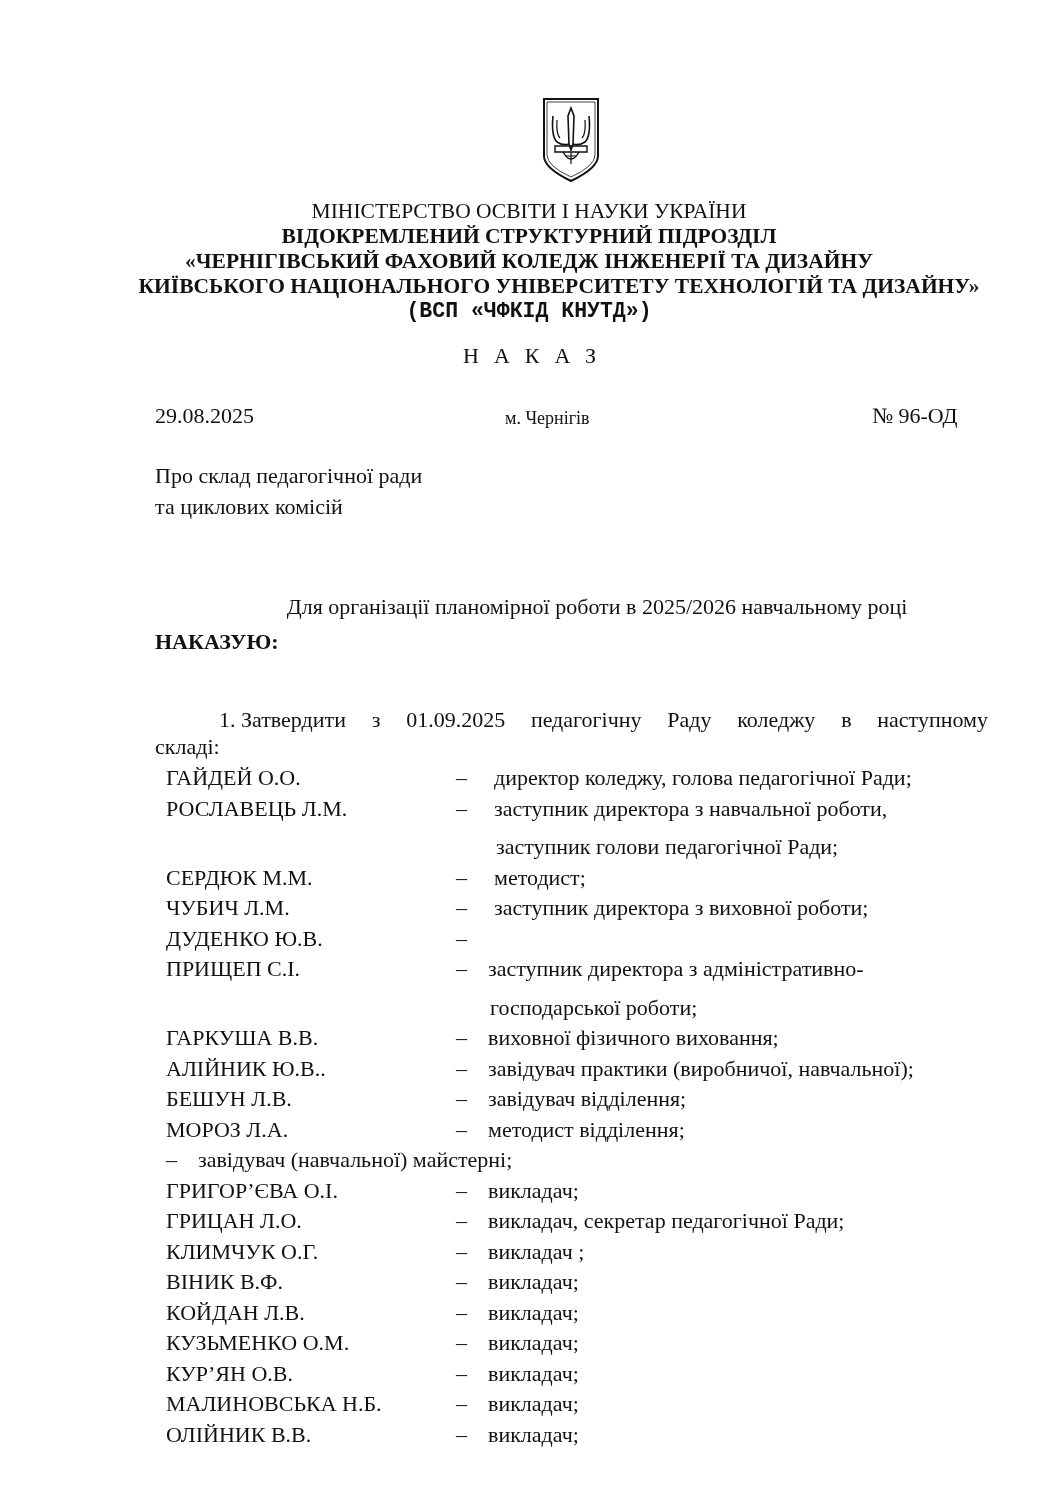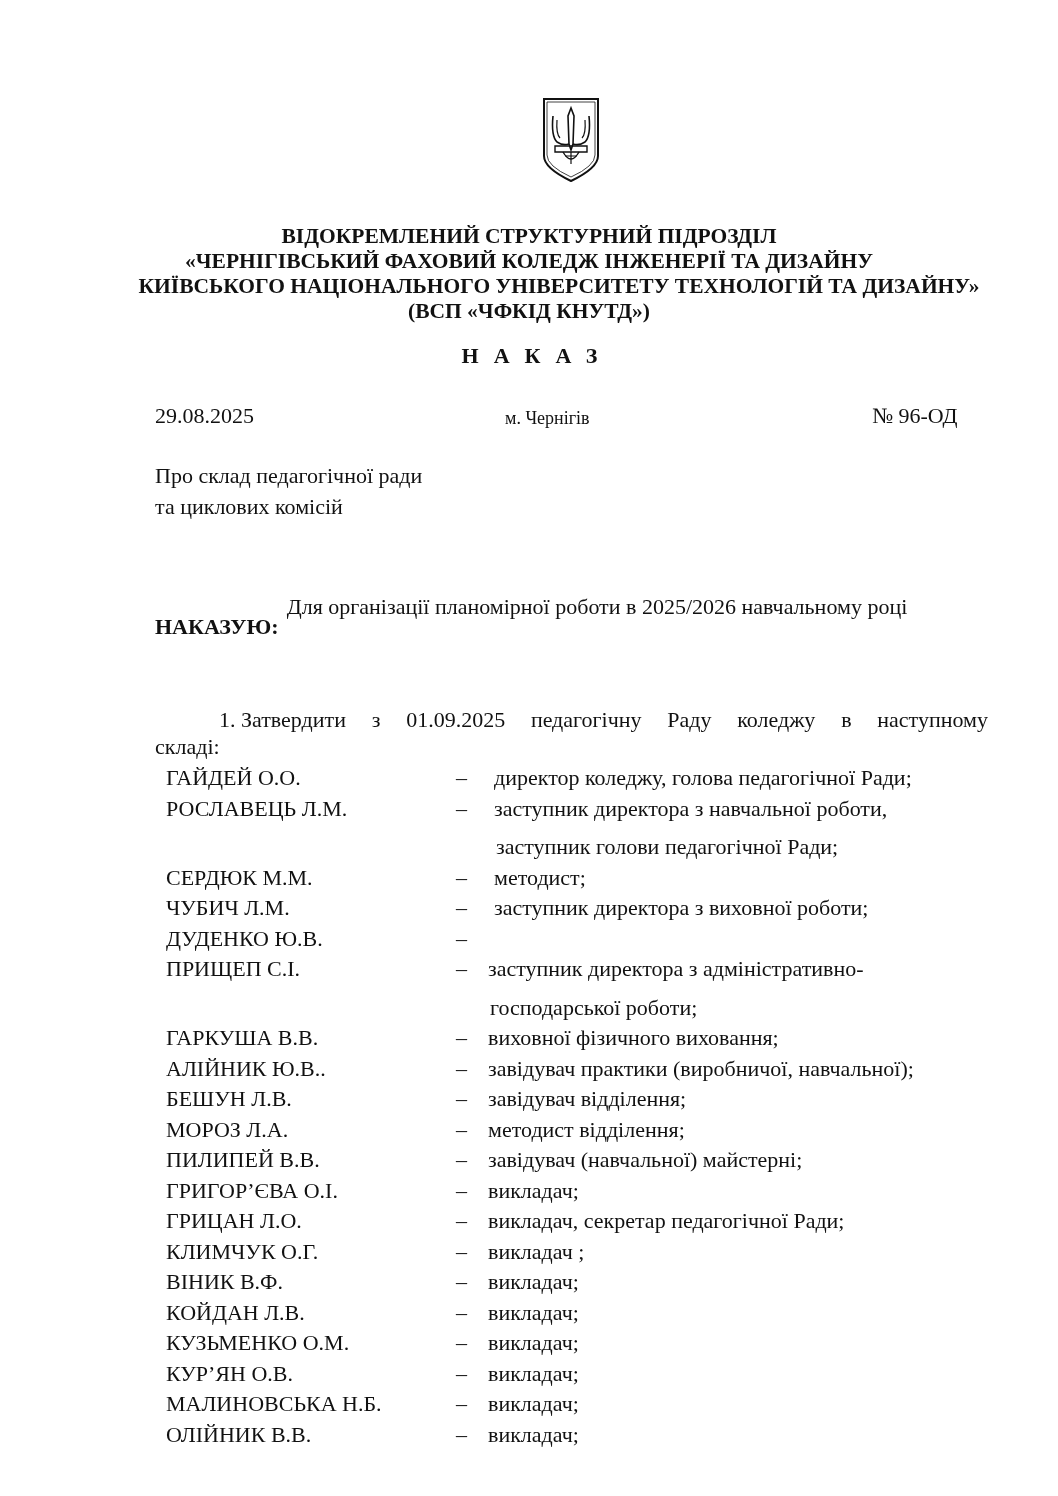--- a/index.html
+++ b/index.html
@@ -10,33 +10,33 @@
   }
   .page { position: absolute; left: 0; top: 0; width: 1058px; height: 1496px; }
 
   .emblem { position: absolute; left: 541px; top: 96px; width: 60px; height: 88px; }
 
   .hdr { position: absolute; left: 0; width: 1058px; text-align: center; line-height: 25px; font-size: 21.5px; white-space: nowrap; }
   .hdr.l1 { top: 199px; font-weight: normal; }
   .hdr.l2 { top: 224px; font-weight: bold; }
   .hdr.l3 { top: 249px; font-weight: bold; }
   .hdr.l4 { top: 274px; font-weight: bold; left: 30px; }
-  .hdr.l5 { top: 299px; font-weight: bold; }
-
-  .title { position: absolute; top: 343px; left: 0; width: 1058px; text-align: center; font-weight: bold; font-size: 22px; letter-spacing: 15px; padding-left: 16px; box-sizing: border-box; }
+  .hdr.l5 { top: 299px; font-weight: bold; font-family: Liberation Mono, monospace; }
+
+  .title { position: absolute; top: 343px; left: 0; width: 1058px; text-align: center; font-weight: normal; font-size: 22px; letter-spacing: 15px; padding-left: 16px; box-sizing: border-box; }
 
   .meta-date { position: absolute; left: 155px; top: 403px; font-size: 22px; }
   .meta-city { position: absolute; left: 505px; top: 408px; font-size: 18px; }
   .meta-num { position: absolute; left: 872px; top: 403px; font-size: 22px; }
 
   .subject { position: absolute; left: 155px; top: 460px; font-size: 22px; line-height: 31px; }
 
   .preamble { position: absolute; left: 0; top: 594px; width: 1058px; text-align: center; font-size: 22px; padding-left: 40px; box-sizing: border-box; margin-left: 48px; }
 
-  .order-word { position: absolute; left: 155px; top: 614px; font-size: 22px; font-weight: bold; }
+  .order-word { position: absolute; left: 155px; top: 629px; font-size: 22px; font-weight: bold; }
 
   .item1 { position: absolute; left: 155px; top: 706px; width: 833px; font-size: 22px; line-height: 27px; }
   .item1 .first { display: flex; justify-content: space-between; padding-left: 64px; gap: 7px; }
   .item1 .second { }
 
   .members { position: absolute; left: 166px; top: 763px; width: 850px; }
   .row { display: flex; font-size: 22px; line-height: 30.5px; }
   .row .name { width: 290px; flex: none; }
   .row .dash { width: 32px; flex: none; }
   .row .desc { flex: 1; }
@@ -59,20 +59,21 @@
       <path d="M12 20 Q10 40 16 46 Q22 50 28 48" fill="none" stroke="#111" stroke-width="1.6"></path>
       <path d="M48 20 Q50 40 44 46 Q38 50 32 48" fill="none" stroke="#111" stroke-width="1.6"></path>
       <path d="M16 24 Q15 38 19 42" fill="none" stroke="#111" stroke-width="1.2"></path>
       <path d="M44 24 Q45 38 41 42" fill="none" stroke="#111" stroke-width="1.2"></path>
       <path d="M14 50 H46 V56 H14 Z" fill="none" stroke="#111" stroke-width="1.4"></path>
       <path d="M22 56 Q30 70 38 56" fill="none" stroke="#111" stroke-width="1.4"></path>
       <path d="M30 56 V68 M24 60 H36" stroke="#111" stroke-width="1.2"></path>
     </svg>
   </div>
 
+  <div class="hdr l1">МІНІСТЕРСТВО ОСВІТИ І НАУКИ УКРАЇНИ</div>
   <div class="hdr l2">ВІДОКРЕМЛЕНИЙ СТРУКТУРНИЙ ПІДРОЗДІЛ</div>
   <div class="hdr l3">«ЧЕРНІГІВСЬКИЙ ФАХОВИЙ КОЛЕДЖ ІНЖЕНЕРІЇ ТА ДИЗАЙНУ</div>
   <div class="hdr l4">КИЇВСЬКОГО НАЦІОНАЛЬНОГО УНІВЕРСИТЕТУ ТЕХНОЛОГІЙ ТА ДИЗАЙНУ»</div>
   <div class="hdr l5">(ВСП «ЧФКІД КНУТД»)</div>
 
   <div class="title">НАКАЗ</div>
 
   <div class="meta-date">29.08.2025</div>
   <div class="meta-city">м. Чернігів</div>
   <div class="meta-num">№ 96-ОД</div>
@@ -164,21 +165,20 @@
         </span>
       </div>
       <div class="row b">
         <span class="name">МОРОЗ Л.А.</span>
         <span class="dash">–</span>
         <span class="desc">
           <span class="line">методист відділення;</span>
         </span>
       </div>
       <div class="row b">
-        <span class="name">ПИЛИПЕЙ В.В.</span>
         <span class="dash">–</span>
         <span class="desc">
           <span class="line">завідувач (навчальної) майстерні;</span>
         </span>
       </div>
       <div class="row b">
         <span class="name">ГРИГОР’ЄВА О.І.</span>
         <span class="dash">–</span>
         <span class="desc">
           <span class="line">викладач;</span>

